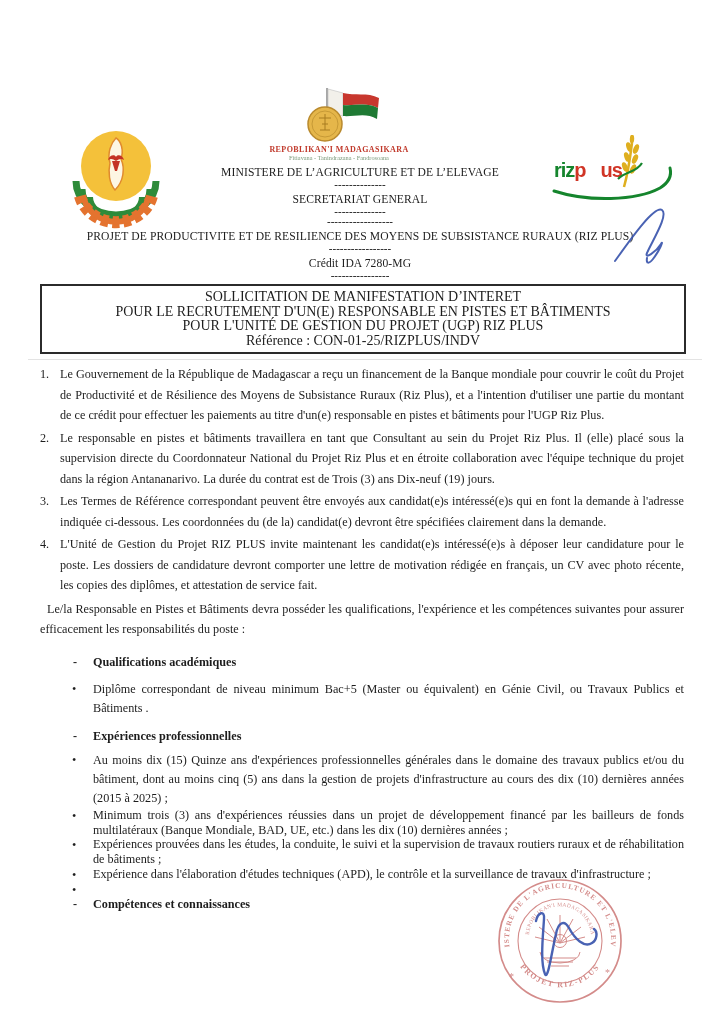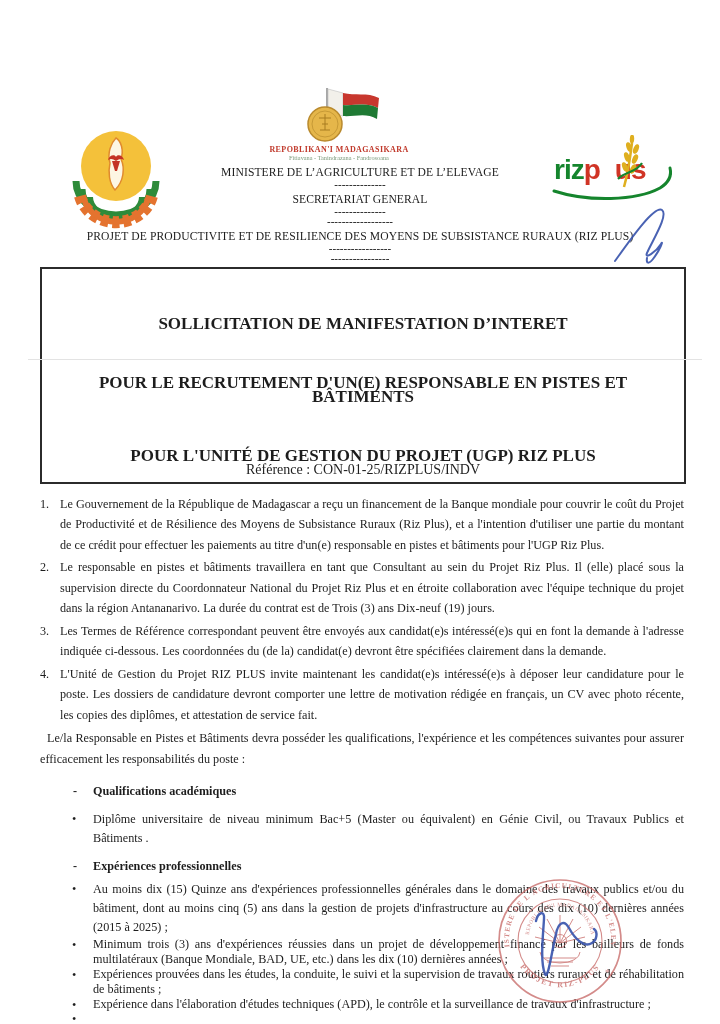--- a/index.html
+++ b/index.html
@@ -11,28 +11,28 @@
   .header-center { padding-top:86px; text-align:center; }
   .emblem-wrap { transform:translateX(-21px); }
   .seal-svg { display:block; margin:0 auto; }
   .republic { font-size:8px; font-weight:bold; color:var(--republic-red); letter-spacing:.4px; line-height:9px; margin-top:1px; }
   .motto { font-size:6.3px; color:var(--motto-green); line-height:8px; }
   .hl { font-size:11.6px; font-weight:normal; line-height:12px; margin-top:5px; letter-spacing:.1px; }
   .sep { font-size:11px; font-weight:bold; line-height:9px; margin-top:1px; letter-spacing:0; }
   .logo-left { position:absolute; left:64px; top:126px; }
   
   .riz-logo { position:absolute; left:552px; top:143px; width:120px; height:58px; }
-  .riz-row { position:absolute; left:2px; top:13px; font-family:"Liberation Sans", sans-serif; font-weight:bold; font-size:28px; letter-spacing:-1px; line-height:28px; white-space:nowrap; }
+  .riz-row { position:absolute; left:2px; top:13px; font-family:"Liberation Sans", sans-serif; font-weight:bold; font-size:20px; letter-spacing:-1px; line-height:28px; white-space:nowrap; }
   .riz-row .riz { color:var(--riz-green); }
   .riz-row .red { color:var(--riz-red); }
   .riz-row .wheat-gap { display:inline-block; width:15px; }
   .riz-deco { position:absolute; left:0; top:-8px; }
   
   .title-box { margin:4px 34px 0 40px; border:2px solid #2b2b2b; text-align:center; padding:4px 8px 4px; }
-  .tb { font-size:17px; font-weight:bold; line-height:14.6px;margin-top:44px; }
+  .tb { font-size:14px; font-weight:normal; line-height:14.6px; }
   .tb-ref { font-size:14px; line-height:14.5px; }
   .scan-line { position:absolute; top:359px; left:28px; right:18px; height:1px; background:#e3e3e3; }
   
   .body { margin-top:10px; padding:0 36px 0 40px; font-size:12.2px; text-align:justify; }
   .para { position:relative; padding-left:20px; line-height:20.5px; margin-bottom:2px; }
   .para .pn { position:absolute; left:0; }
   .intro { margin:3px 0 12px; line-height:20.5px; text-indent:7px; }
   .sec { position:relative; padding-left:53px; font-weight:bold; line-height:20.5px; }
   .sec .mk { position:absolute; left:33px; font-weight:bold; }
   .sec1 { margin-top:3px; } .sec2 { margin-top:8px; } .sec3 { margin-top:12px; }
@@ -97,20 +97,21 @@
       <div class="motto">Fitiavana - Tanindrazana - Fandrosoana</div>
     </div>
 
     <div class="hl">MINISTERE DE L’AGRICULTURE ET DE L’ELEVAGE</div>
     <div class="sep">--------------</div>
     <div class="hl">SECRETARIAT GENERAL</div>
     <div class="sep">--------------</div>
     <div class="sep">------------------</div>
     <div class="hl">PROJET DE PRODUCTIVITE ET DE RESILIENCE DES MOYENS DE SUBSISTANCE RURAUX (RIZ PLUS)</div>
     <div class="sep">-----------------</div>
+    <div class="hl">Crédit IDA 7280-MG</div>
     <div class="sep">----------------</div>
   </div>
 
   <div class="title-box">
     <div class="tb">SOLLICITATION DE MANIFESTATION D’INTERET</div>
     <div class="tb">POUR LE RECRUTEMENT D'UN(E) RESPONSABLE EN PISTES ET BÂTIMENTS</div>
     <div class="tb">POUR L'UNITÉ DE GESTION DU PROJET (UGP) RIZ PLUS</div>
     <div class="tb-ref">Référence : CON-01-25/RIZPLUS/INDV</div>
   </div>
   <div class="scan-line"></div>
@@ -128,21 +129,21 @@
     <div class="para">
       <span class="pn">4.</span><span>L'Unité de Gestion du Projet RIZ PLUS invite maintenant les candidat(e)s intéressé(e)s à déposer leur candidature pour le poste. Les dossiers de candidature devront comporter une lettre de motivation rédigée en français, un CV avec photo récente, les copies des diplômes, et attestation de service fait.</span>
     </div>
 
     <p class="intro">Le/la Responsable en Pistes et Bâtiments devra posséder les qualifications, l'expérience et les compétences suivantes pour assurer efficacement les responsabilités du poste :</p>
 
     <div class="sec sec1">
       <span class="mk">-</span><span>Qualifications académiques</span>
     </div>
     <div class="bullet mt8">
-      <span class="mk">•</span><span><span>Diplôme universitaire de niveau minimum </span><b>Bac+5 (Master ou équivalent)</b><span> en Génie Civil, ou Travaux Publics et Bâtiments .</span></span>
+      <span class="mk">•</span><span><span>Diplôme correspondant de niveau minimum </span><b>Bac+5 (Master ou équivalent)</b><span> en Génie Civil, ou Travaux Publics et Bâtiments .</span></span>
     </div>
 
     <div class="sec sec2">
       <span class="mk">-</span><span>Expériences professionnelles</span>
     </div>
     <div class="bullet mt4">
       <span class="mk">•</span><span><span>Au moins </span><b>dix (15) Quinze ans d'expériences professionnelles</b><span> générales dans le domaine des travaux publics et/ou du bâtiment, dont au moins </span><b>cinq (5) ans</b><span> dans la gestion de projets d'infrastructure au cours des </span><b>dix (10) dernières années (2015 à 2025)</b><span> ;</span></span>
     </div>
     <div class="bullet tight">
       <span class="mk">•</span><span><span>Minimum </span><b>trois (3) ans d'expériences</b><span> réussies dans un projet de développement financé par les bailleurs de fonds multilatéraux (Banque Mondiale, BAD, UE, etc.) dans les dix (10) dernières années ;</span></span>

